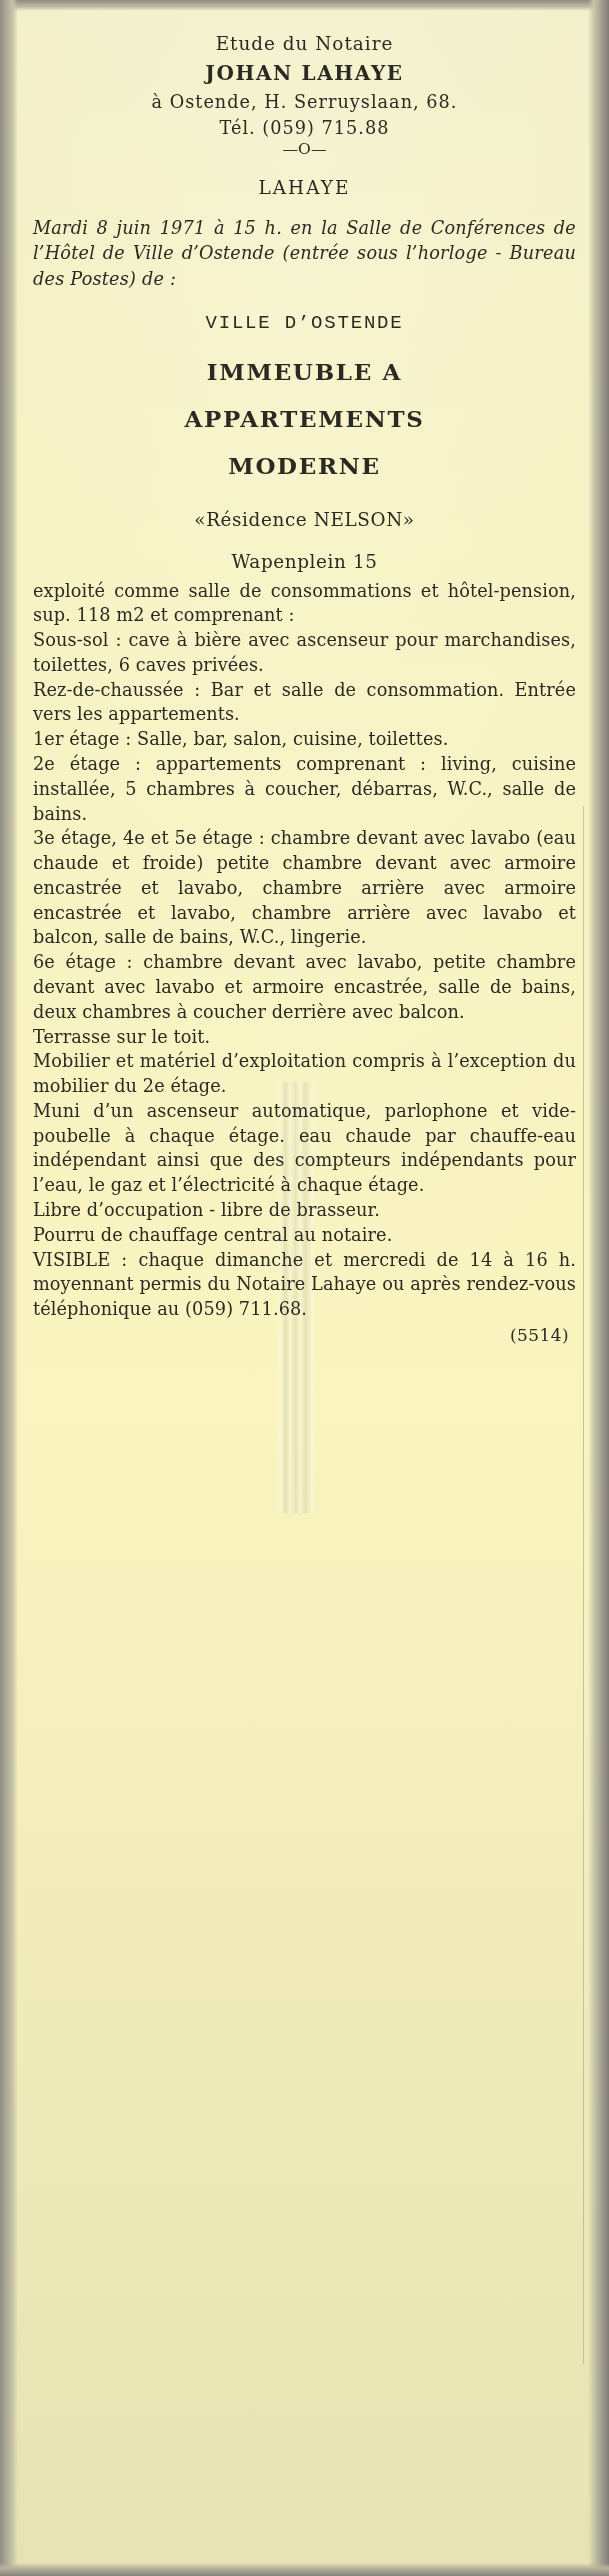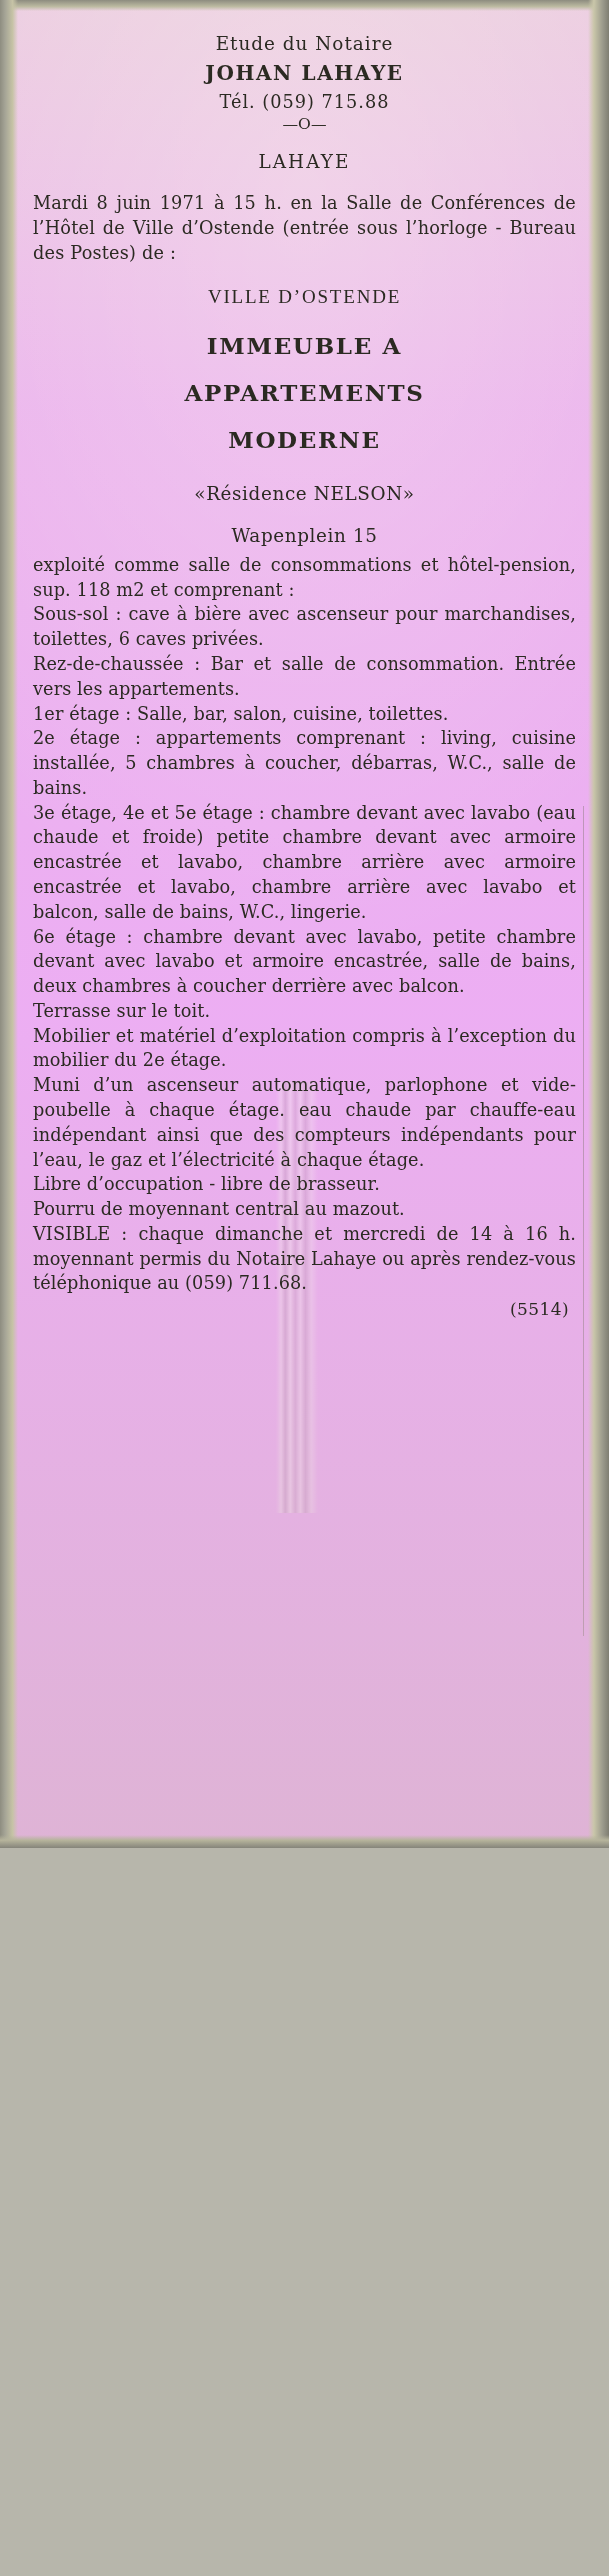--- a/index.html
+++ b/index.html
@@ -8,22 +8,22 @@
     background: #b7b6ab;
   }
   body {
     width: 609px;
     height: 2576px;
     font-family: "DejaVu Sans", sans-serif;
   }
   .page {
     position: relative;
     width: 609px;
-    height: 1848px;
-    background: #f0abfc;
+    height: 2576px;
+    background: #fef9c3;
     overflow: hidden;
   }
   
   .page::before {
     content: "";
     position: absolute;
     inset: 0;
     background:
       radial-gradient(ellipse 120% 60% at 50% 10%, rgba(255,255,240,0.30), rgba(0,0,0,0) 70%),
       linear-gradient(180deg, rgba(230,228,200,0.55) 0%, rgba(210,206,170,0.18) 22%, rgba(205,200,162,0.10) 55%, rgba(196,192,155,0.40) 100%);
@@ -137,24 +137,25 @@
     margin-bottom: 18.4px;
   }
   .intro {
     font-family: "DejaVu Serif", serif;
     font-size: 17.7px;
     line-height: 1.42;
     text-align: justify;
     text-align-last: left;
     letter-spacing: 0.2px;
     margin: 0 0 20px 0;
+    font-style: italic;
   }
   .ville {
     text-align: center;
-    font-family: Liberation Serif, serif;
+    font-family: Liberation Mono, monospace;
     font-size: 19px;
     letter-spacing: 1.8px;
     margin-bottom: 21px;
   }
   .title-big {
     text-align: center;
     font-family: "DejaVu Serif", serif;
     font-weight: bold;
     font-size: 23px;
     letter-spacing: 1.7px;
@@ -209,20 +210,21 @@
   <div class="edge-right"></div>
   <div class="edge-bottom"></div>
   <div class="col-rule"></div>
   <div class="streak"></div>
 
   <div class="content">
 
     <div class="hdr">
       <div class="hdr-line1">Etude  du  Notaire</div>
       <div class="hdr-name">JOHAN  LAHAYE</div>
+      <div class="hdr-line3">à  Ostende,  H.  Serruyslaan,  68.</div>
       <div class="hdr-line4">Tél. (059) 715.88</div>
       <div class="hdr-sep">—O—</div>
     </div>
 
     <div class="seance">LAHAYE</div>
 
     <p class="intro">Mardi 8 juin 1971 à 15 h. en la Salle de Conférences de l’Hôtel de Ville d’Ostende (entrée sous l’horloge - Bureau des Postes) de :</p>
 
     <div class="ville">VILLE  D’OSTENDE</div>
 
@@ -239,20 +241,20 @@
     <p class="body-p">Sous-sol : cave à bière avec ascenseur pour marchandises, toilettes, 6 caves privées.</p>
     <p class="body-p">Rez-de-chaussée : Bar et salle de consommation. Entrée vers les appartements.</p>
     <p class="body-p">1er étage : Salle, bar, salon, cuisine, toilettes.</p>
     <p class="body-p">2e étage : appartements comprenant : living, cuisine installée, 5 chambres à coucher, débarras, W.C., salle de bains.</p>
     <p class="body-p">3e étage, 4e et 5e étage : chambre devant avec lavabo (eau chaude et froide) petite chambre devant avec armoire encastrée et lavabo, chambre arrière avec armoire encastrée et lavabo, chambre arrière avec lavabo et balcon, salle de bains, W.C., lingerie.</p>
     <p class="body-p">6e étage : chambre devant avec lavabo, petite chambre devant avec lavabo et armoire encastrée, salle de bains, deux chambres à coucher derrière avec balcon.</p>
     <p class="body-p">Terrasse sur le toit.</p>
     <p class="body-p">Mobilier et matériel d’exploitation compris à l’exception du mobilier du 2e étage.</p>
     <p class="body-p">Muni d’un ascenseur automatique, parlophone et vide-poubelle à chaque étage. eau chaude par chauffe-eau indépendant ainsi que des compteurs indépendants pour l’eau, le gaz et l’électricité à chaque étage.</p>
     <p class="body-p p-hang">Libre d’occupation - libre de brasseur.</p>
-    <p class="body-p">Pourru de moyennant central au mazout.</p>
+    <p class="body-p">Pourru de chauffage central au notaire.</p>
     <p class="body-p">VISIBLE : chaque dimanche et mercredi de 14 à 16 h. moyennant permis du Notaire Lahaye ou après rendez-vous téléphonique au (059) 711.68.</p>
 
     <div class="ref">(5514)</div>
 
   </div>
 </div>
 
 
 </body></html>

